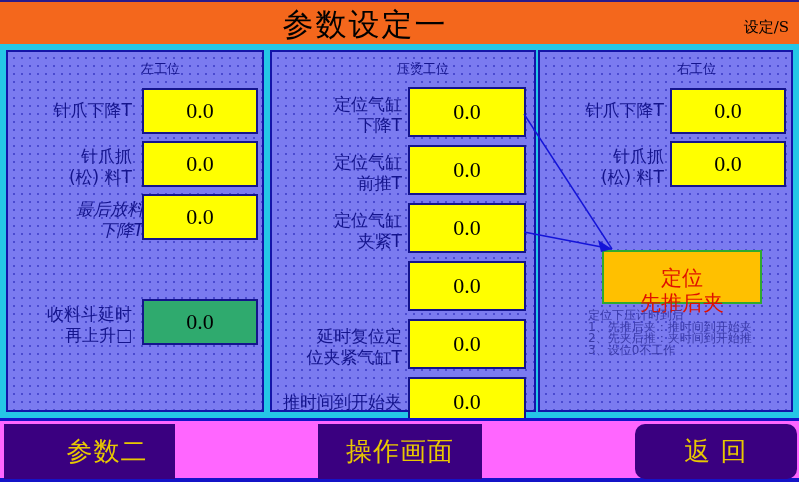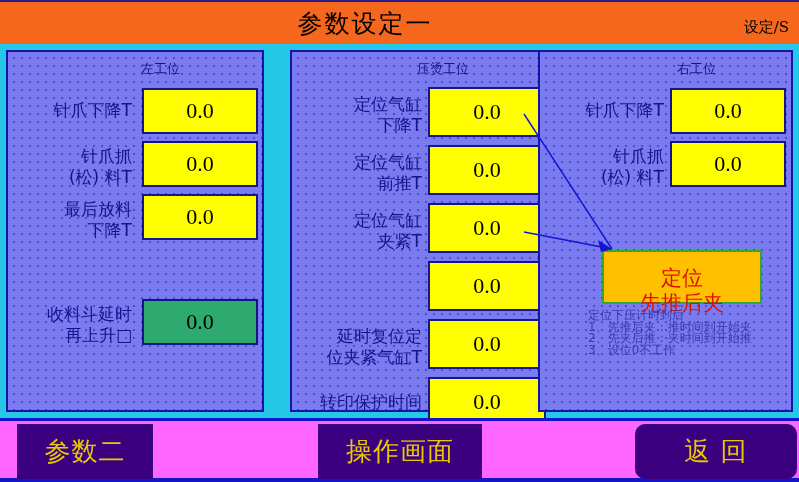--- a/index.html
+++ b/index.html
@@ -26,21 +26,21 @@
     left: 0; top: 0;
     width: 799px; height: 44px;
     background: #f4671c;
     border-top: 2px solid #2a1a8a;
   }
   #header-title {
     position: absolute;
     left: 0; top: 2px;
     width: 730px;
     text-align: center;
-    font-size: 25px;
+    font-size: 31px;
     line-height: 40px;
     color: #000000;
     font-family: "DejaVu Serif", "Liberation Serif", serif;
     letter-spacing: 2px;
   }
   #header-unit {
     position: absolute;
     right: 10px; top: 16px;
     font-size: 15px;
     color: #000000;
@@ -61,21 +61,21 @@
     height: 362px;
     background-color: #7b7bf0;
     background-image:
       radial-gradient(#4a4ad0 0.8px, transparent 0.9px);
     background-size: 8px 8px;
     background-position: 2px 2px;
     border: 2px solid #1414a8;
     box-sizing: border-box;
   }
   #panel-left   { left: 6px;   width: 258px; }
-  #panel-middle { left: 270px; width: 266px; margin-left: 20px; }
+  #panel-middle { left: 270px; width: 266px; }
   #panel-right  { left: 538px; width: 255px; }
 
   .panel-title {
     position: absolute;
     font-size: 13px;
     color: #14148c;
     font-family: "DejaVu Sans", "Liberation Sans", sans-serif;
     white-space: nowrap;
   }
 
@@ -154,21 +154,21 @@
     height: 55px;
     background: #3a0080;
     color: #e8c800;
     font-size: 26px;
     display: flex;
     align-items: center;
     justify-content: center;
     font-family: "DejaVu Sans", "Liberation Sans", sans-serif;
     letter-spacing: 1px;
   }
-  #btn-param2 { left: 17px;   width: 136px; }
+  #btn-param2 { left: 4px;   width: 136px; padding-left: 35px; }
   #btn-oper   { left: 318px; width: 164px; }
   #btn-back   { left: 635px; width: 162px; border-radius: 10px; }
 </style>
 </head>
 <body>
 
 <div id="screen">
 
   <div id="header">
     <div id="header-title">参数设定一</div>
@@ -180,21 +180,21 @@
     <div class="panel" id="panel-left">
       <div class="panel-title" style="left:133px; top:8px;">左工位</div>
 
       <div class="field-label" style="left:4px; top:48px; width:120px;">针爪下降T</div>
       <div class="field-box" style="left:134px; top:36px; width:116px; height:46px;">0.0</div>
 
       <div class="field-label" style="left:4px; top:94px; width:120px;">针爪抓
 (松) 料T</div>
       <div class="field-box" style="left:134px; top:89px; width:116px; height:46px;">0.0</div>
 
-      <div class="field-label" style="left:4px; top:147px; width:120px;">最后放料
+      <div class="field-label" style="left:16px; top:147px; width:120px;font-style:italic;">最后放料
 下降T</div>
       <div class="field-box" style="left:134px; top:142px; width:116px; height:46px;">0.0</div>
 
       <div class="field-label" style="left:4px; top:252px; width:120px;">收料斗延时
 再上升□</div>
       <div class="field-box green" style="left:134px; top:247px; width:116px; height:46px;">0.0</div>
     </div>
 
     <div class="panel" id="panel-middle">
       <div class="panel-title" style="left:125px; top:8px;">压烫工位</div>
@@ -210,21 +210,21 @@
       <div class="field-label" style="left:2px; top:158px; width:128px;">定位气缸
 夹紧T</div>
       <div class="field-box" style="left:136px; top:151px; width:118px; height:50px;">0.0</div>
 
       <div class="field-box" style="left:136px; top:209px; width:118px; height:50px;">0.0</div>
 
       <div class="field-label" style="left:2px; top:274px; width:128px;">延时复位定
 位夹紧气缸T</div>
       <div class="field-box" style="left:136px; top:267px; width:118px; height:50px;">0.0</div>
 
-      <div class="field-label" style="left:2px; top:340px; width:128px;">转印保护时间</div>
+      <div class="field-label" style="left:2px; top:340px; width:128px;">推时间到开始夹</div>
       <div class="field-box" style="left:136px; top:325px; width:118px; height:50px;">0.0</div>
     </div>
 
     <div class="panel" id="panel-right">
       <div class="panel-title" style="left:137px; top:8px;">右工位</div>
 
       <div class="field-label" style="left:2px; top:48px; width:122px;">针爪下降T</div>
       <div class="field-box" style="left:130px; top:36px; width:116px; height:46px;">0.0</div>
 
       <div class="field-label" style="left:2px; top:94px; width:122px;">针爪抓

